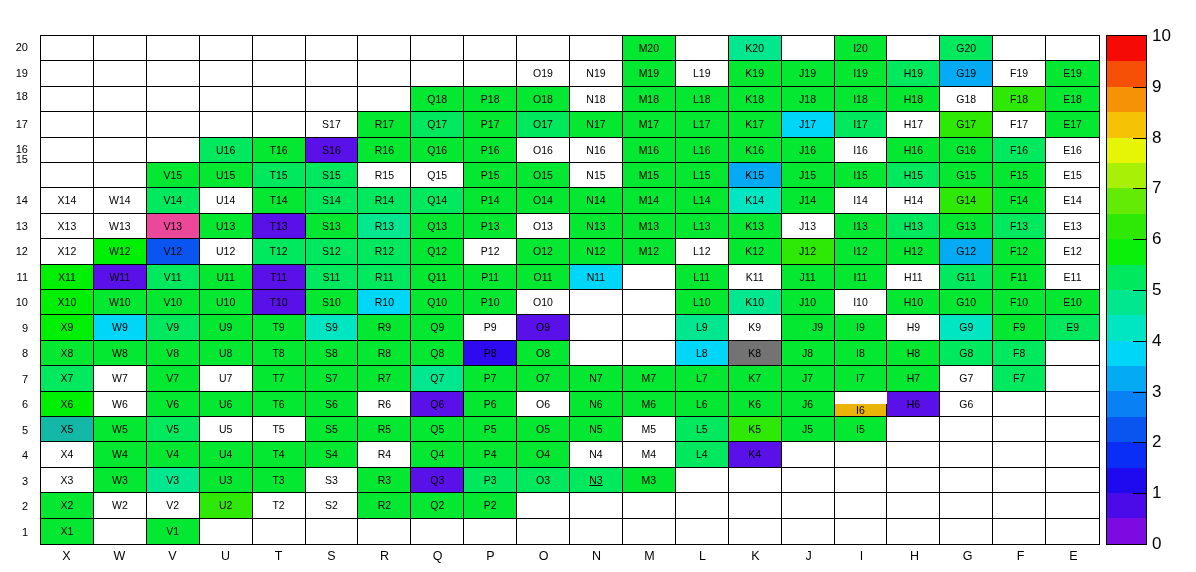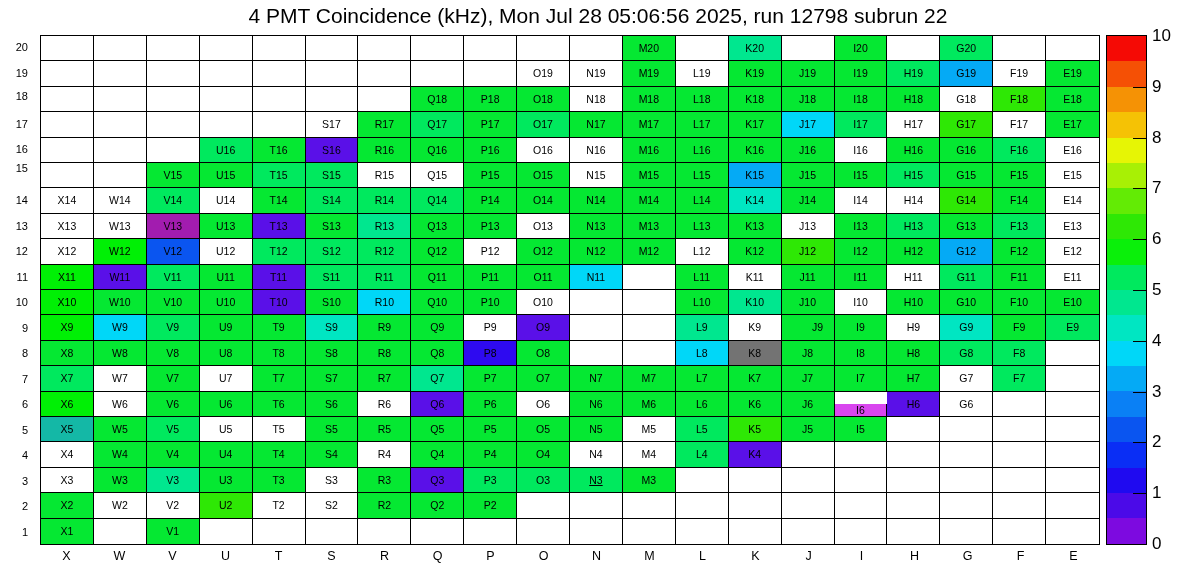--- a/index.html
+++ b/index.html
@@ -24,28 +24,27 @@
         border:1px solid #000;box-sizing:border-box;}
   .band{width:100%;height:25.4px;}
   .ctick{position:absolute;right:0;width:13px;height:0;border-top:1px solid #000;}
   #clabels{position:absolute;left:1152px;top:35px;width:44px;height:510px;}
   .clab{position:absolute;left:0;height:20px;line-height:20px;font-size:17px;text-align:left;}
 </style>
 </head>
 <body>
 
 <div id="canvas">
-  <div id="chart-title">4 PMT Coincidence (kHz), Mon Jul 28 05:06:56 2025, run 12798 subrun 22</div>
   <div id="ylabels">
       <div class="ylab" style="top: 0px;">20</div>
       <div class="ylab" style="top: 25.5px;">19</div>
       <div class="ylab" style="top: 49px;">18</div>
       <div class="ylab" style="top: 76.5px;">17</div>
       <div class="ylab" style="top: 102px;">16</div>
-      <div class="ylab" style="top: 121px;">15</div>
+      <div class="ylab" style="top: 112px;">15</div>
       <div class="ylab" style="top: 153px;">14</div>
       <div class="ylab" style="top: 178.5px;">13</div>
       <div class="ylab" style="top: 204px;">12</div>
       <div class="ylab" style="top: 229.5px;">11</div>
       <div class="ylab" style="top: 255px;">10</div>
       <div class="ylab" style="top: 280.5px;">9</div>
       <div class="ylab" style="top: 306px;">8</div>
       <div class="ylab" style="top: 331.5px;">7</div>
       <div class="ylab" style="top: 357px;">6</div>
       <div class="ylab" style="top: 382.5px;">5</div>
@@ -190,21 +189,21 @@
       <div class="cell" style="background: rgb(5, 232, 50);">L14</div>
       <div class="cell" style="background: rgb(0, 230, 194);">K14</div>
       <div class="cell" style="background: rgb(5, 232, 50);">J14</div>
       <div class="cell" style="background: rgb(255, 255, 255);">I14</div>
       <div class="cell" style="background: rgb(255, 255, 255);">H14</div>
       <div class="cell" style="background: rgb(46, 232, 5);">G14</div>
       <div class="cell" style="background: rgb(5, 232, 50);">F14</div>
       <div class="cell lastcol" style="background: rgb(255, 255, 255);">E14</div>
       <div class="cell" style="background: rgb(255, 255, 255);">X13</div>
       <div class="cell" style="background: rgb(255, 255, 255);">W13</div>
-      <div class="cell" style="background: #a21caf;">V13</div>
+      <div class="cell" style="background: #ec4899;">V13</div>
       <div class="cell" style="background: rgb(5, 232, 50);">U13</div>
       <div class="cell" style="background: rgb(90, 16, 232);">T13</div>
       <div class="cell" style="background: rgb(5, 232, 50);">S13</div>
       <div class="cell" style="background: rgb(0, 231, 143);">R13</div>
       <div class="cell" style="background: rgb(5, 232, 50);">Q13</div>
       <div class="cell" style="background: rgb(5, 232, 50);">P13</div>
       <div class="cell" style="background: rgb(255, 255, 255);">O13</div>
       <div class="cell" style="background: rgb(5, 232, 50);">N13</div>
       <div class="cell" style="background: rgb(5, 232, 50);">M13</div>
       <div class="cell" style="background: rgb(5, 232, 50);">L13</div>
@@ -343,21 +342,21 @@
       <div class="cell" style="background: rgb(5, 232, 50);">S6</div>
       <div class="cell" style="background: rgb(255, 255, 255);">R6</div>
       <div class="cell" style="background: rgb(90, 16, 232);">Q6</div>
       <div class="cell" style="background: rgb(5, 232, 50);">P6</div>
       <div class="cell" style="background: rgb(255, 255, 255);">O6</div>
       <div class="cell" style="background: rgb(5, 232, 50);">N6</div>
       <div class="cell" style="background: rgb(5, 232, 50);">M6</div>
       <div class="cell" style="background: rgb(5, 232, 50);">L6</div>
       <div class="cell" style="background: rgb(5, 232, 50);">K6</div>
       <div class="cell" style="background: rgb(5, 232, 50);">J6</div>
-      <div class="cell" style="background: #d946ef; margin-top: 12px;">I6</div>
+      <div class="cell" style="background: #eab308; margin-top: 12px;">I6</div>
       <div class="cell" style="background: rgb(90, 16, 232);">H6</div>
       <div class="cell" style="background: rgb(255, 255, 255);">G6</div>
       <div class="cell"></div>
       <div class="cell lastcol"></div>
       <div class="cell" style="background: #14b8a6;">X5</div>
       <div class="cell" style="background: rgb(5, 232, 50);">W5</div>
       <div class="cell" style="background: rgb(0, 233, 94);">V5</div>
       <div class="cell" style="background: rgb(255, 255, 255);">U5</div>
       <div class="cell" style="background: rgb(255, 255, 255);">T5</div>
       <div class="cell" style="background: rgb(5, 232, 50);">S5</div>

